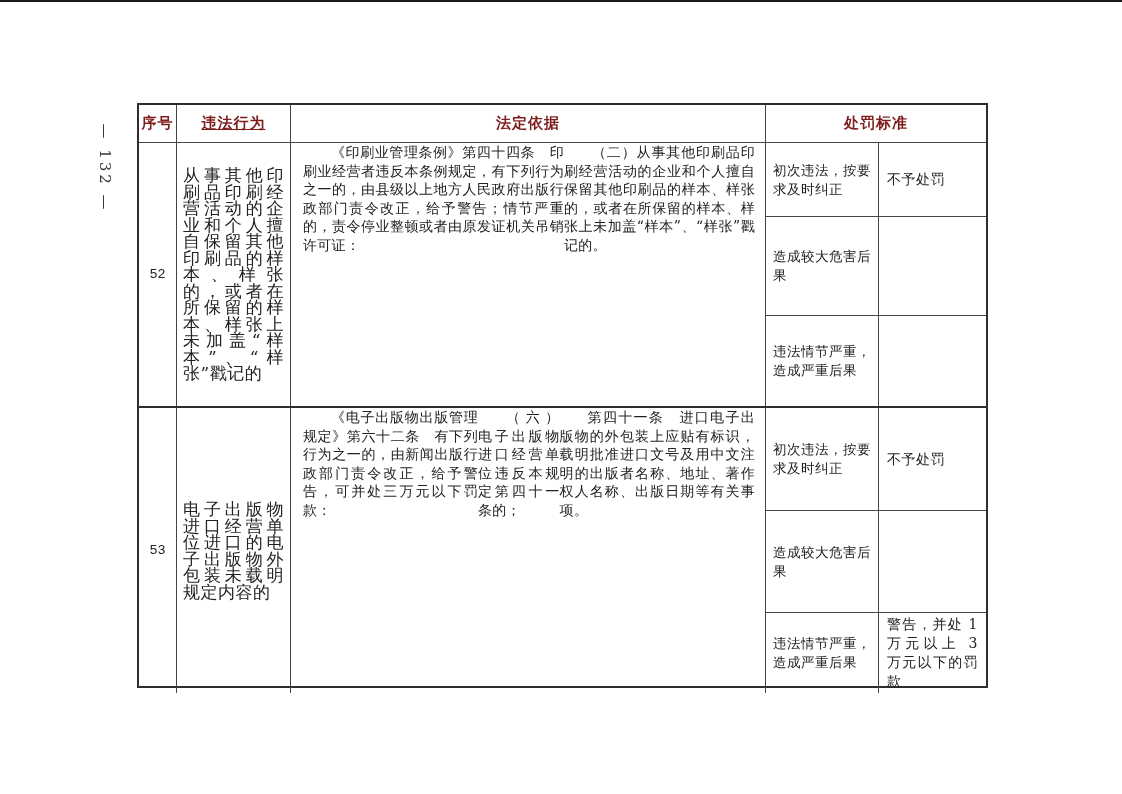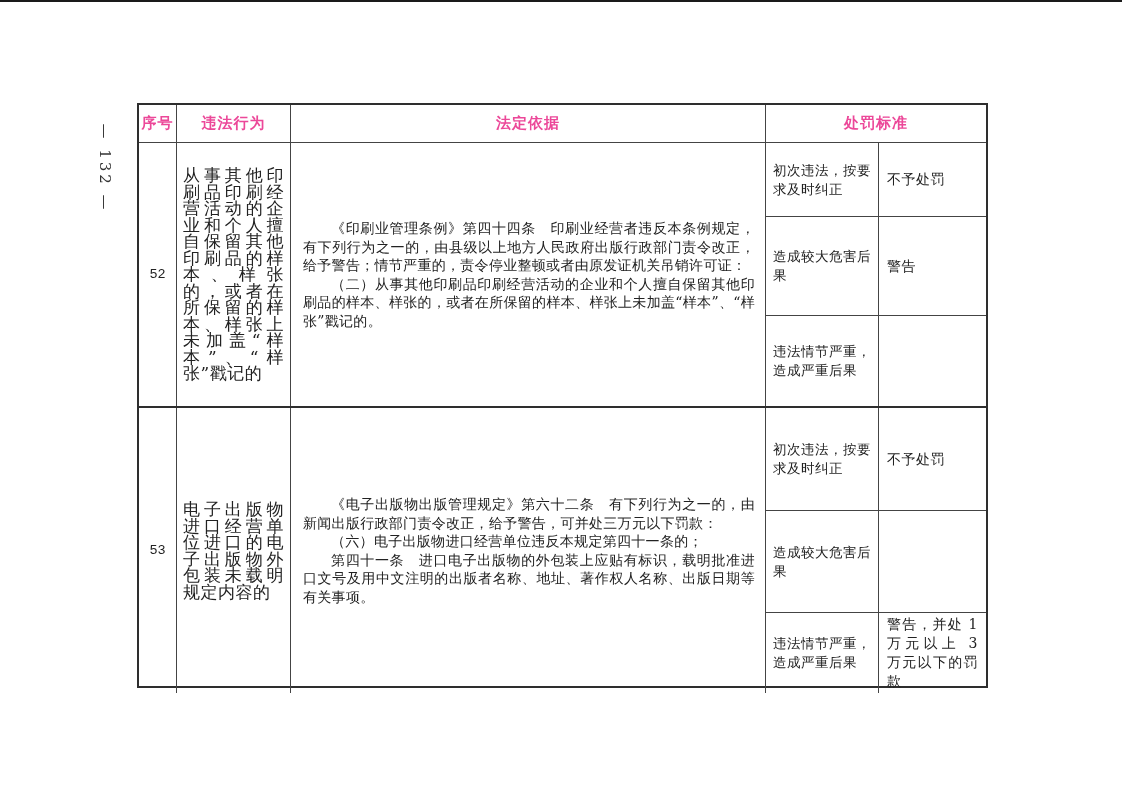--- a/index.html
+++ b/index.html
@@ -17,44 +17,44 @@
     white-space:nowrap;font-size:15px;letter-spacing:3px;color:#333;
   }
   .reg-table{
     position:absolute;left:137px;top:103px;width:851px;height:585px;
     box-sizing:border-box;border:2px solid #2e2e2e;background:#fff;
     display:flex;flex-direction:column;
   }
   .thead{
     display:flex;height:37px;flex:0 0 37px;border-bottom:1px solid #444;
     font-family:"DejaVu Sans","Liberation Sans",sans-serif;font-weight:bold;
-    font-size:15px;color:#ec4899;
+    font-size:15px;color:#7f1d1d;
   }
   .th{display:flex;align-items:center;justify-content:center;box-sizing:border-box;letter-spacing:1px;}
   .w-serial{width:38px;flex:0 0 38px;}
-  .w-violation{width:114px;flex:0 0 114px;}
+  .w-violation{width:114px;flex:0 0 114px;text-decoration:underline;}
   .w-basis{width:475px;flex:0 0 475px;}
   .w-penalty{flex:1;}
   .bdr{border-right:1px solid #444;}
   .trow{display:flex;box-sizing:border-box;}
   .trow-52{height:265px;flex:0 0 265px;border-bottom:2px solid #2e2e2e;}
   .trow-53{flex:1;}
   .cell{box-sizing:border-box;}
   .cell-serial{
     width:38px;flex:0 0 38px;display:flex;align-items:center;justify-content:center;
     font-size:13.5px;border-right:1px solid #444;font-family:Liberation Mono, monospace;
   }
   .cell-violation{
     width:114px;flex:0 0 114px;display:flex;align-items:center;
     padding:4px 6px;border-right:1px solid #444;
     font-size:17px;line-height:16.5px;letter-spacing:0.5px;
   }
   .cell-violation .jtext{width:100%;text-align:justify;}
   .cell-basis{
-    width:475px;flex:0 0 475px;display:flex;flex-direction:column;justify-content:center;
+    width:475px;flex:0 0 475px;display:flex;flex-direction:row;justify-content:center;
     padding:0 10px 0 12px;border-right:1px solid #444;
     font-size:14px;line-height:18.5px;letter-spacing:0.3px;
   }
   .cell-basis p{margin:0;text-indent:2em;text-align:justify;}
   .penalty-col{flex:1;display:flex;flex-direction:column;justify-content:flex-end;}
   .psub{display:flex;box-sizing:border-box;border-bottom:1px solid #444;}
   .psub.last{border-bottom:none;flex:1;}
   .psub .cond{
     width:113px;flex:0 0 113px;box-sizing:border-box;border-right:1px solid #444;
     display:flex;align-items:center;padding:2px 7px;
@@ -101,23 +101,20 @@
           <span class="jtext">初次违法，按要求及时纠正</span>
         </div>
         <div class="std">
           <span class="jtext">不予处罚</span>
         </div>
       </div>
       <div class="psub r52-b">
         <div class="cond">
           <span class="jtext">造成较大危害后果</span>
         </div>
-        <div class="std">
-          <span class="jtext">警告</span>
-        </div>
       </div>
       <div class="psub last">
         <div class="cond">
           <span class="jtext">违法情节严重，造成严重后果</span>
         </div>
       </div>
     </div>
   </div>
 
   <div class="trow trow-53">

